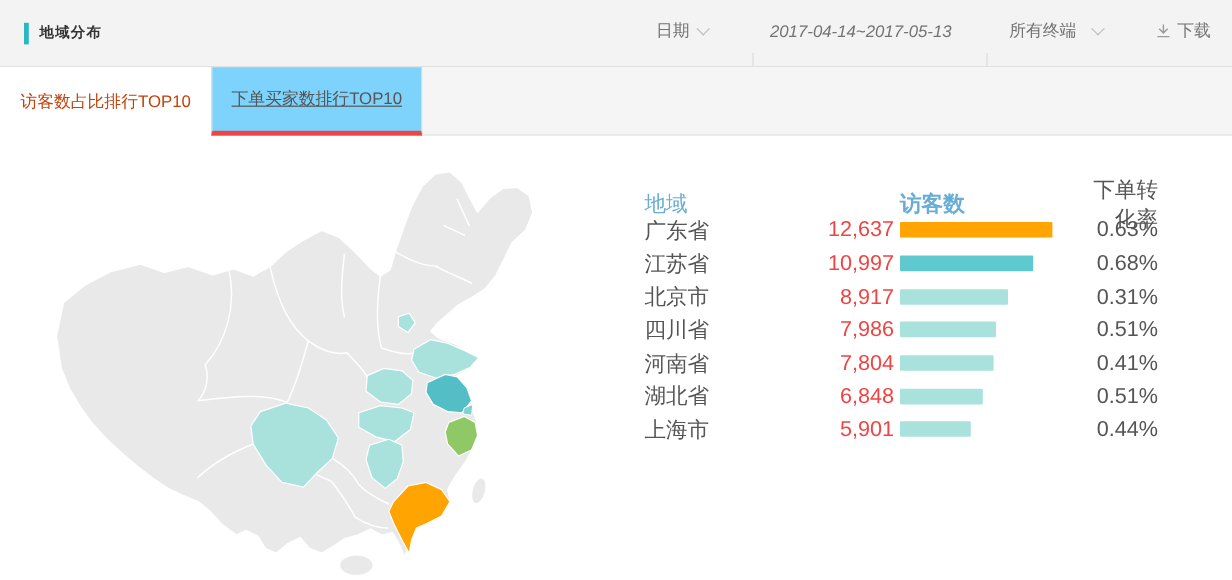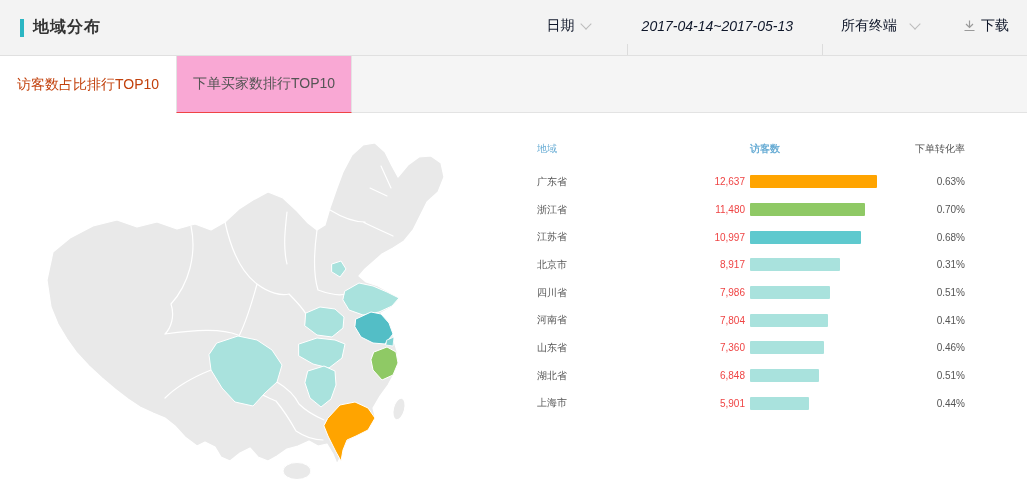--- a/index.html
+++ b/index.html
@@ -3,41 +3,41 @@
 <meta charset="utf-8">
 <style>
   html,body{margin:0;padding:0;}
   .page{position:relative;width:1027px;height:483px;background:#fff;overflow:hidden;
         font-family:"Liberation Sans","DejaVu Sans",sans-serif;-webkit-font-smoothing:antialiased;}
   
   .topbar{position:absolute;left:0;top:0;width:100%;height:56px;background:#f3f3f3;
           border-bottom:1px solid #e0e0e0;box-sizing:border-box;display:flex;align-items:center;}
   .title-wrap{display:flex;align-items:center;margin-left:20px;}
   .accent{width:4px;height:18px;margin-right:9px;}
-  .page-title{font-size:16px;font-weight:bold;color:#333;letter-spacing:1px;}
-  .controls{position:absolute;right:18px;top:0;height:52px;display:flex;align-items:center;color:#0f172a;font-size:14px;}
+  .page-title{font-size:12px;font-weight:bold;color:#333;letter-spacing:1px;}
+  .controls{position:absolute;right:18px;top:0;height:52px;display:flex;align-items:center;color:#737373;font-size:14px;}
   .ctrl{display:flex;align-items:center;cursor:pointer;}
   .chev{display:inline-block;width:7px;height:7px;border-right:1px solid #bbb;border-bottom:1px solid #bbb;
         transform:rotate(45deg);margin-left:7px;margin-top:-4px;}
   .gap-a{margin-right:52px;} .gap-b{margin-right:48px;font-style:italic;} .gap-c{margin-right:44px;text-align:right;}
   .divider-tick{position:absolute;bottom:0;width:1px;height:11px;background:#dcdcdc;}
   .dl-icon{margin-right:5px;display:inline-flex;}
   
   .tabbar{position:absolute;left:0;top:56px;width:100%;height:57px;display:flex;box-sizing:border-box;}
   .tab{width:176px;height:57px;display:flex;align-items:center;justify-content:center;
        font-size:14px;box-sizing:border-box;cursor:pointer;}
   .tab.active{background:#fff;color:#c2410c;}
-  .tab.inactive{background:#f9a8d4;color:#555;border-left:1px solid #e3e3e3;border-right:1px solid #e3e3e3;
-                border-bottom:1px solid #ef4444;}
+  .tab.inactive{background:#7dd3fc;color:#555;border-left:1px solid #e3e3e3;border-right:1px solid #e3e3e3;
+                border-bottom:4px solid #ef4444;text-decoration:underline;}
   .tab-filler{flex:1;background:#f5f5f5;border-bottom:1px solid #e3e3e3;}
   
   .map-wrap{position:absolute;left:25px;top:130px;width:480px;height:350px;}
   .map-wrap svg{display:block;}
   
-  .rank-table{position:absolute;left:535px;top:136px;width:430px;font-size:10px;}
+  .rank-table{position:absolute;left:535px;top:146px;width:430px;font-size:18px;}
   .thead,.trow{display:grid;grid-template-columns:110px 100px 150px 1fr;align-items:center;}
   .thead{height:26px;color:#69add5;margin-bottom:6px;}
   .trow{height:27.7px;color:#555;}
   .c-region{text-align:left;padding-left:2px;}
   .c-value{text-align:right;color:#ef4444;}
   .c-bar{padding-left:5px;display:flex;align-items:center;font-weight:bold;}
   .c-pct{text-align:right;color:#555;}
   .bar{height:13px;border-radius:1px;}
 </style>
 </head>
@@ -114,28 +114,20 @@
     <div id="rows">
   <div class="trow">
     <span class="c-region">广东省</span>
     <span class="c-value">12,637</span>
     <span class="c-bar">
             <span class="bar" style="width: 127px; background: rgb(255, 164, 0);"></span>
           </span>
     <span class="c-pct">0.63%</span>
   </div>
 
-  <div class="trow">
-    <span class="c-region">浙江省</span>
-    <span class="c-value">11,480</span>
-    <span class="c-bar">
-            <span class="bar" style="width: 115px; background: rgb(143, 201, 101);"></span>
-          </span>
-    <span class="c-pct">0.70%</span>
-  </div>
 
   <div class="trow">
     <span class="c-region">江苏省</span>
     <span class="c-value">10,997</span>
     <span class="c-bar">
             <span class="bar" style="width: 111px; background: rgb(94, 201, 206);"></span>
           </span>
     <span class="c-pct">0.68%</span>
   </div>
 
@@ -160,28 +152,20 @@
   <div class="trow">
     <span class="c-region">河南省</span>
     <span class="c-value">7,804</span>
     <span class="c-bar">
             <span class="bar" style="width: 78px; background: rgb(169, 226, 221);"></span>
           </span>
     <span class="c-pct">0.41%</span>
   </div>
 
 
-  <div class="trow">
-    <span class="c-region">山东省</span>
-    <span class="c-value">7,360</span>
-    <span class="c-bar">
-            <span class="bar" style="width: 74px; background: rgb(169, 226, 221);"></span>
-          </span>
-    <span class="c-pct">0.46%</span>
-  </div>
 
   <div class="trow">
     <span class="c-region">湖北省</span>
     <span class="c-value">6,848</span>
     <span class="c-bar">
             <span class="bar" style="width: 69px; background: rgb(169, 226, 221);"></span>
           </span>
     <span class="c-pct">0.51%</span>
   </div>
 

